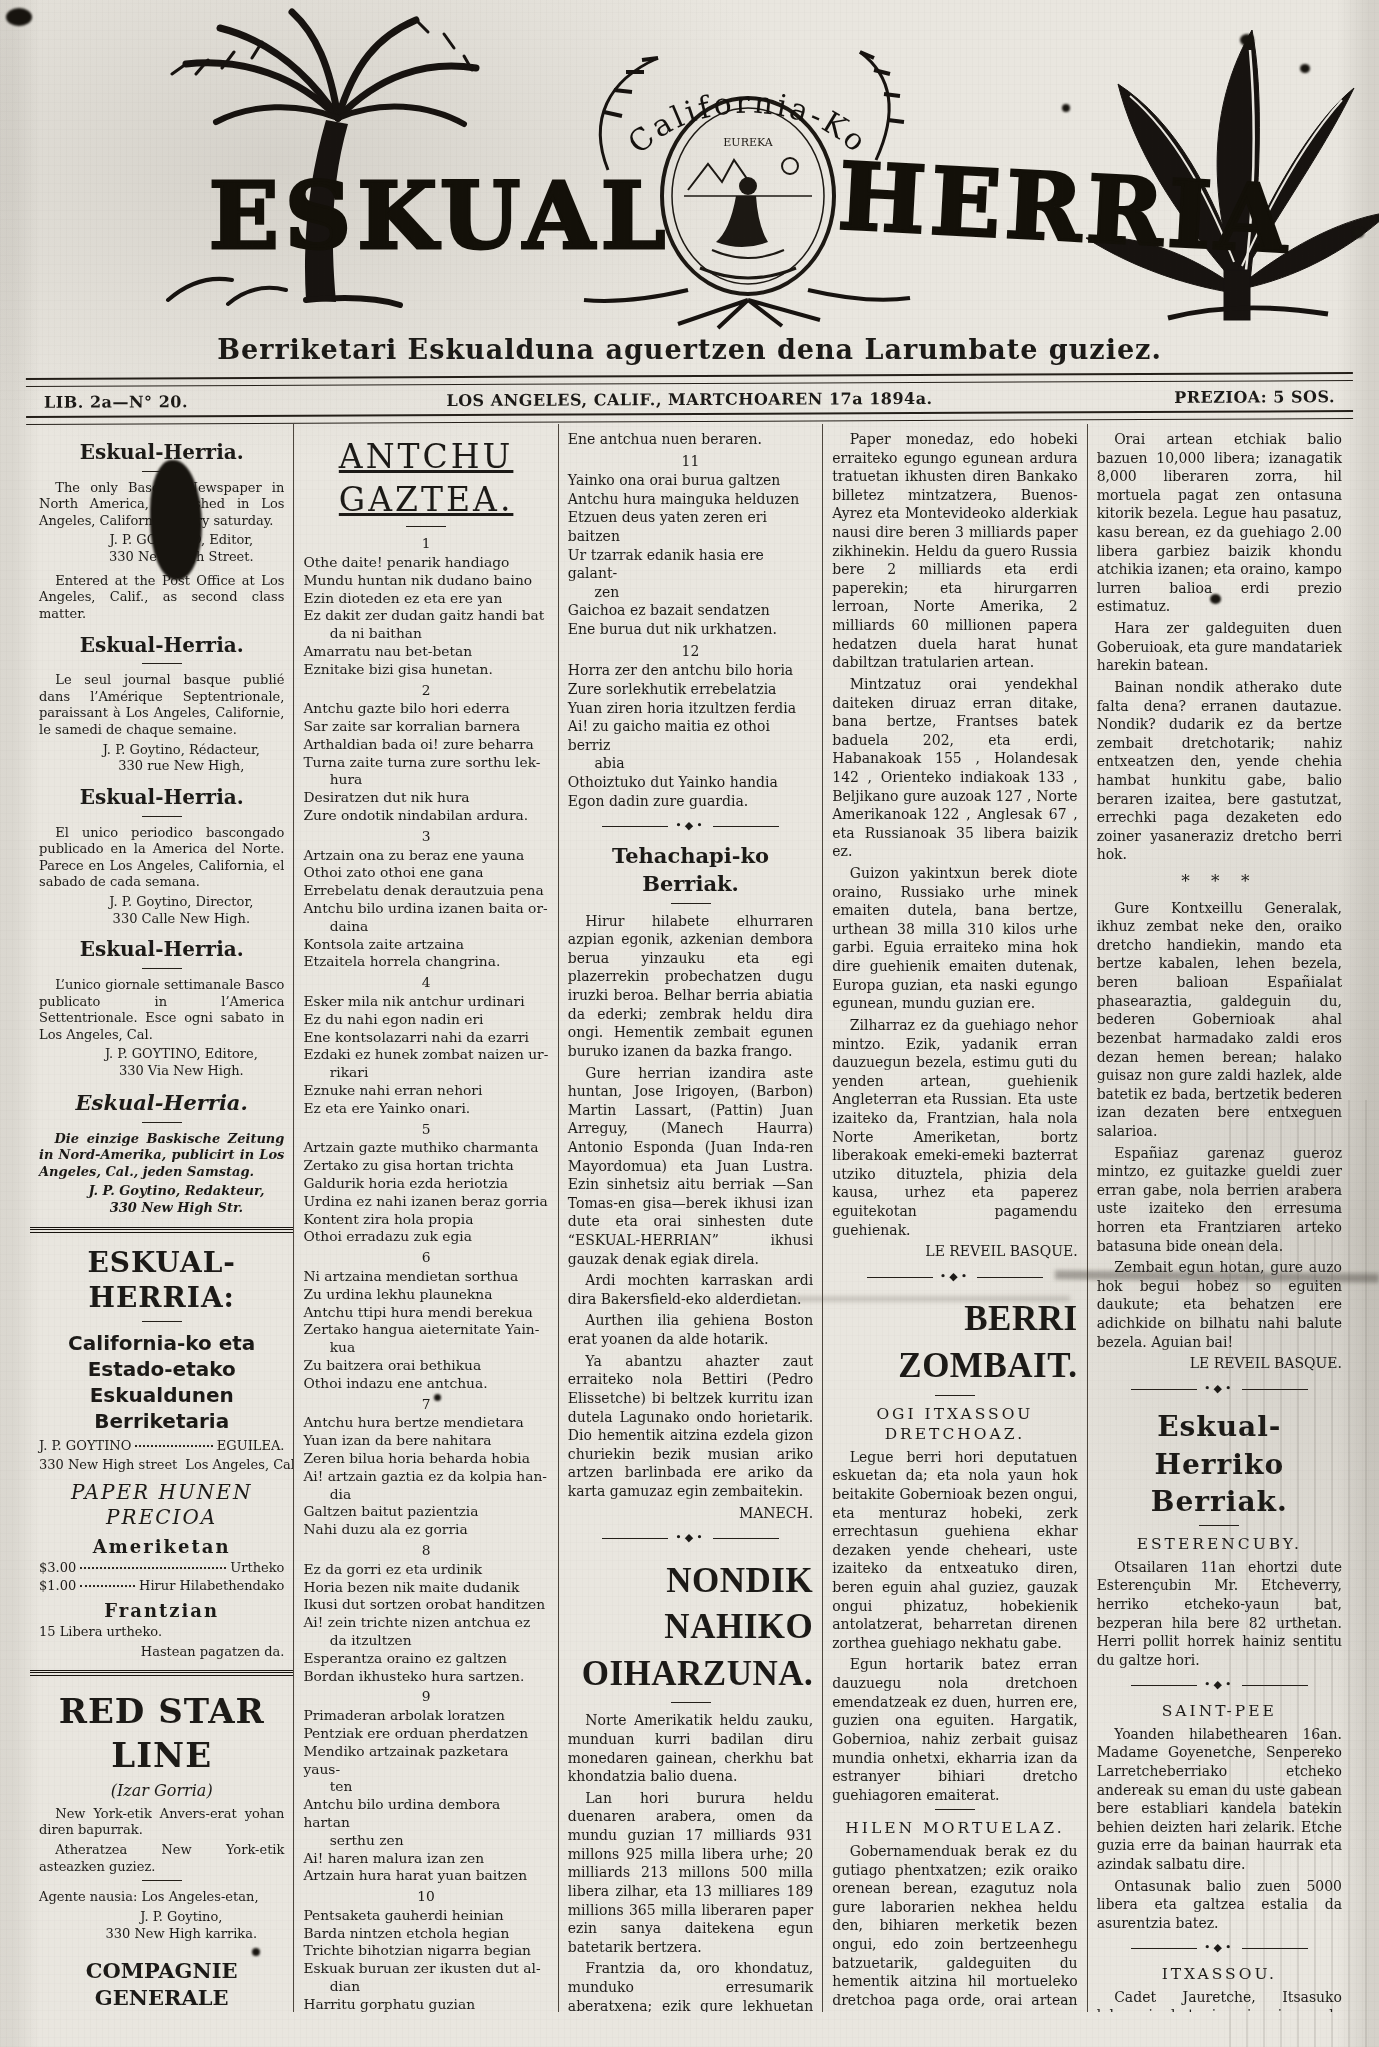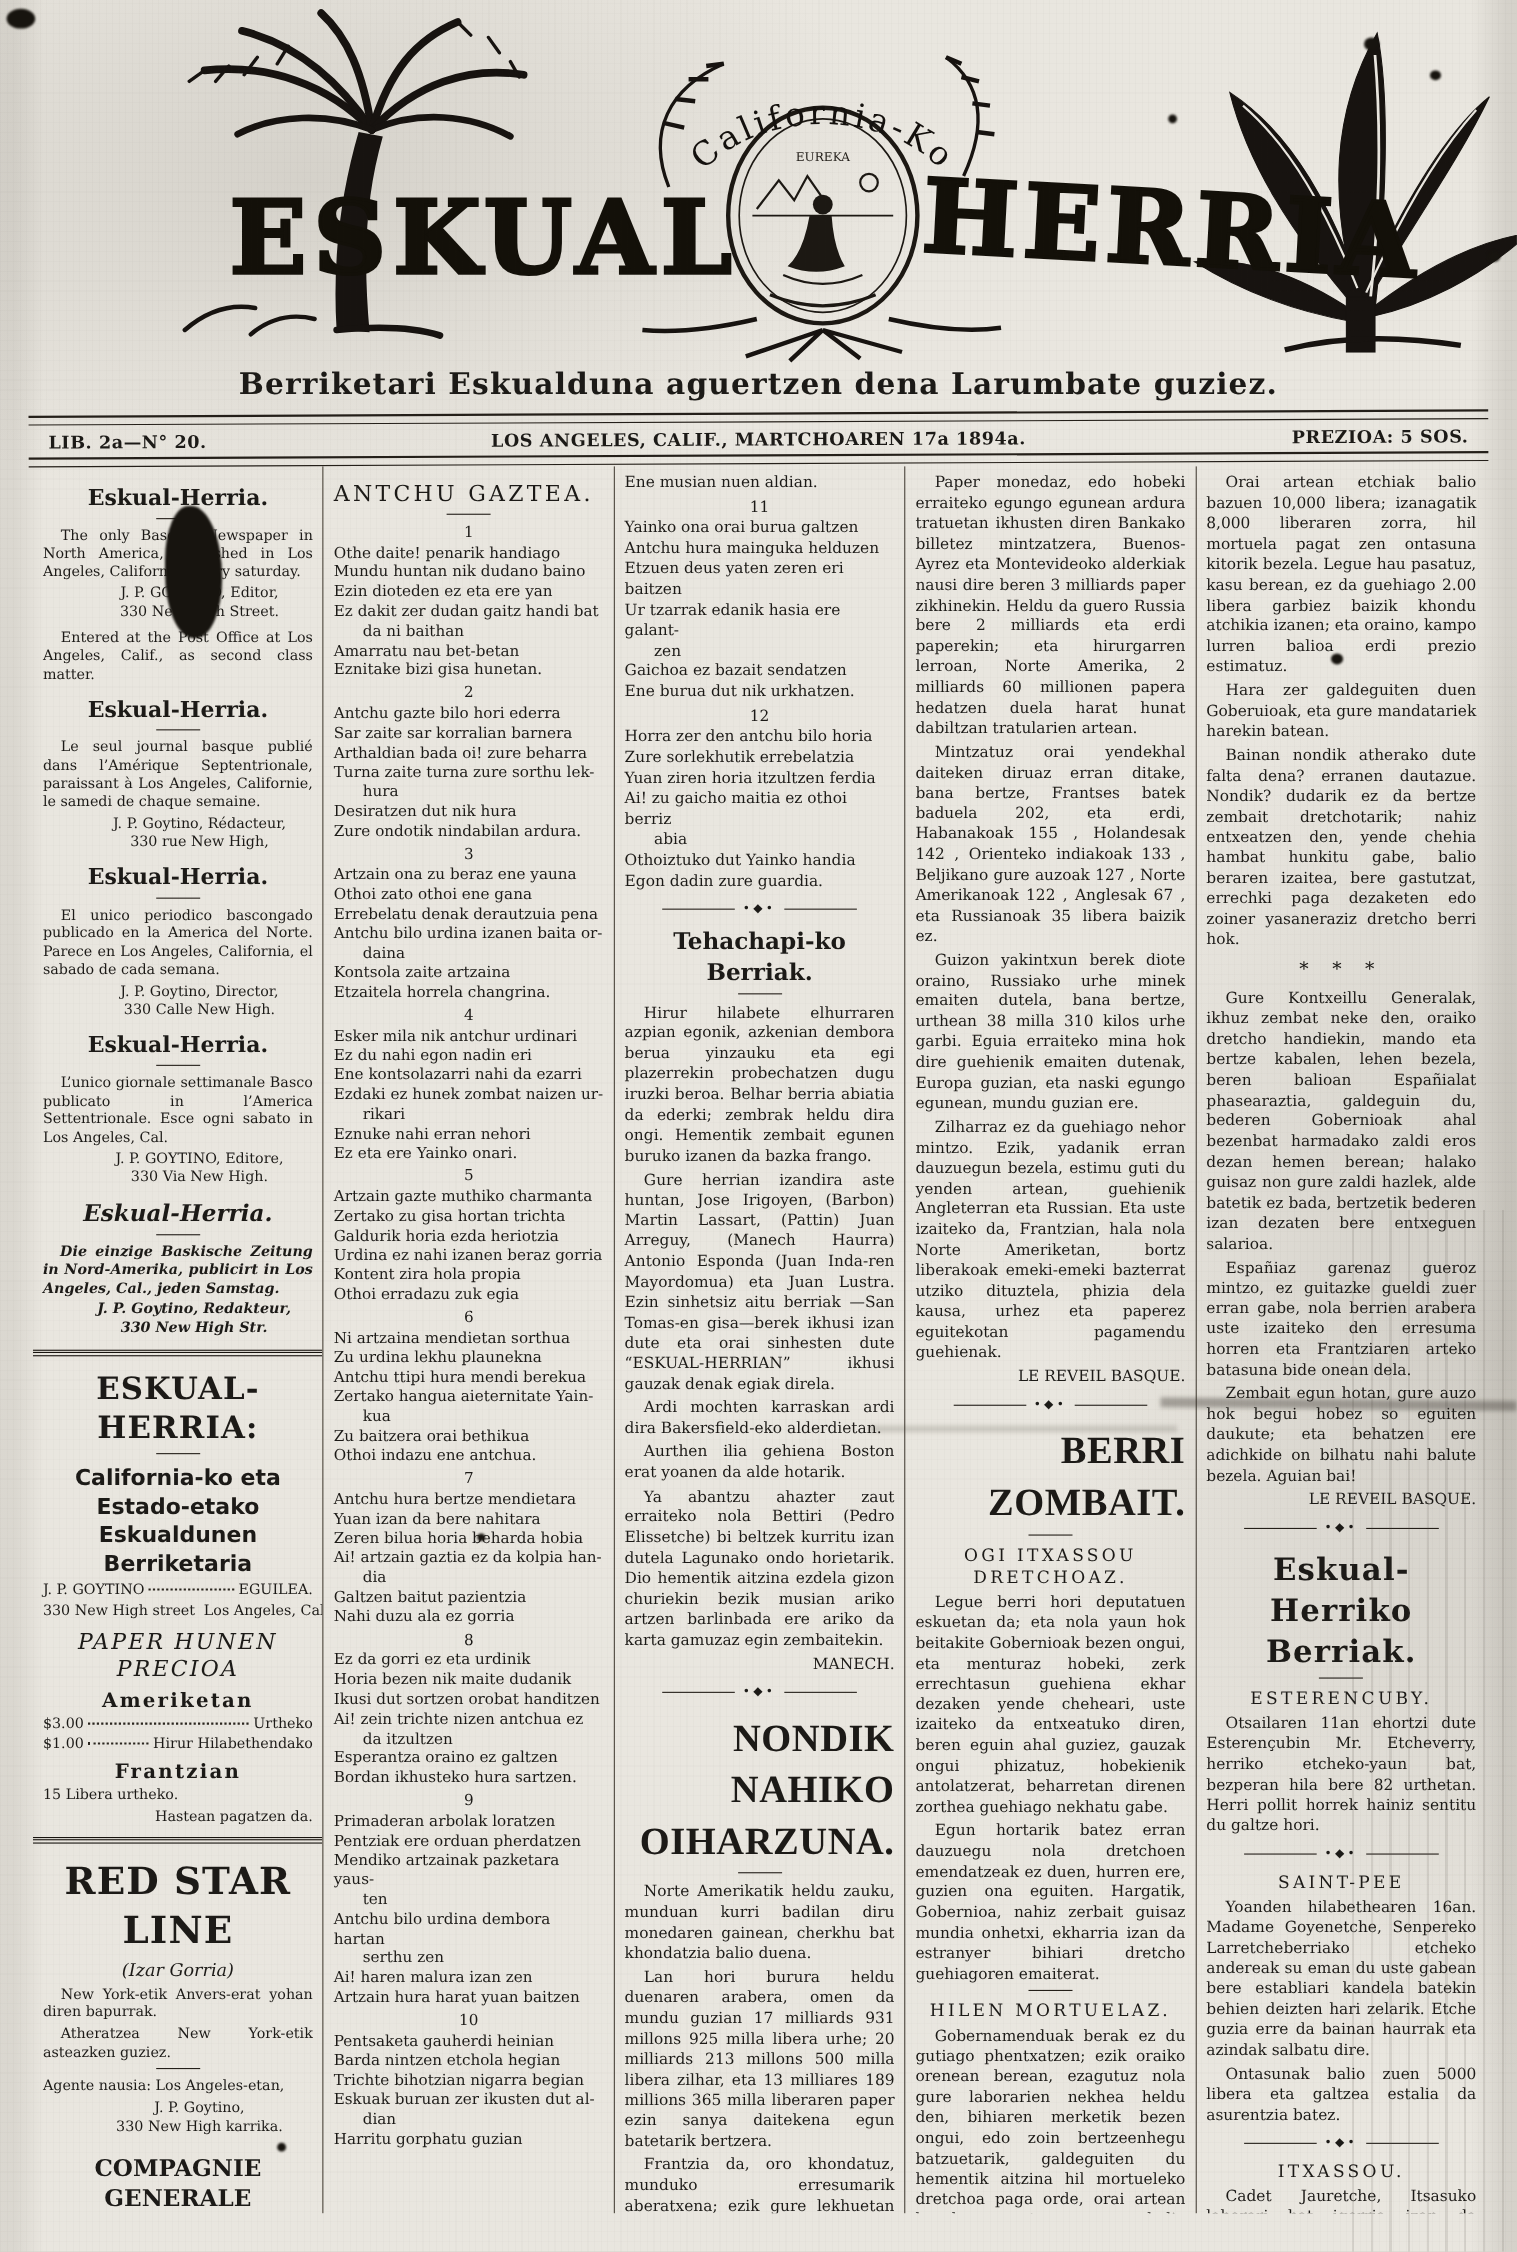--- a/index.html
+++ b/index.html
@@ -45,21 +45,21 @@
   .p{text-align:justify;text-indent:1.25em;}
   .pl{text-align:left;}
   .pr{text-align:right;}
   .sig{white-space:pre-wrap;text-align:center;padding-left:16%;margin:2px 0 7px;}
   .sigf{white-space:pre-wrap;text-align:center;padding-left:12%;font-style:italic;font-weight:bold;margin:2px 0 8px;}
   .v{white-space:pre-wrap;text-align:left;}
   .num{text-align:center;margin:1px 0;}
   .hs{font-weight:bold;text-align:center;font-size:20px;margin:10px 0 2px;}
   .hfrk{font-weight:bold;font-style:italic;text-align:center;font-size:21px;margin:10px 0 2px;}
   .pfrk{font-style:italic;font-weight:bold;text-align:justify;text-indent:1.2em;}
-  .hs2{text-align:left;font-size:20px;letter-spacing:3px;margin:6px 0 2px;}
+  .hs2{text-align:center;font-size:33px;letter-spacing:3px;margin:6px 0 2px;text-decoration:underline;}
   .hsm{font-weight:bold;text-align:center;font-size:21px;margin:8px 0 2px;}
   .hsb{font-weight:bold;text-align:center;font-size:18px;letter-spacing:2px;margin:4px 0 2px;}
   .hbig{font-weight:bold;text-align:center;font-size:28px;letter-spacing:1px;margin:12px 0 2px;}
   .hxl{font-weight:bold;text-align:center;font-size:34px;letter-spacing:1px;margin:14px 0 4px;}
   .hcgt{font-weight:bold;text-align:center;font-size:21px;white-space:pre-wrap;margin:16px 0 6px;}
   .hsans{font-family:"DejaVu Sans","Liberation Sans",sans-serif;font-weight:bold;text-align:center;font-size:20px;white-space:pre-wrap;line-height:1.3;margin:6px 0 4px;}
   .hsansxl{font-family:Liberation Serif, serif;font-weight:bold;text-align:right;font-size:35px;letter-spacing:.5px;margin:12px 0 2px;}
   .sub{text-align:center;font-size:15.5px;letter-spacing:3px;margin:8px 0 3px;}
   .it{font-style:italic;text-align:center;font-size:16px;margin:2px 0 4px;}
   .itl{font-style:italic;text-align:center;font-size:20px;letter-spacing:2px;margin:6px 0 4px;}
@@ -304,21 +304,21 @@
 Artzain hura harat yuan baitzen</div>
         <div class="blk num">10</div>
         <div class="blk v">Pentsaketa gauherdi heinian
 Barda nintzen etchola hegian
 Trichte bihotzian nigarra begian
 Eskuak buruan zer ikusten dut al-
       dian
 Harritu gorphatu guzian</div>
       </div>
     <div class="col c3">
-        <div class="blk v">Ene musian nuen aldian.</div>
+        <div class="blk v">Ene antchua nuen beraren.</div>
         <div class="blk num">11</div>
         <div class="blk v">Yainko ona orai burua galtzen
 Antchu hura mainguka helduzen
 Etzuen deus yaten zeren eri baitzen
 Ur tzarrak edanik hasia ere galant-
       zen
 Gaichoa ez bazait sendatzen
 Ene burua dut nik urkhatzen.</div>
         <div class="blk num">12</div>
         <div class="blk v">Horra zer den antchu bilo horia

